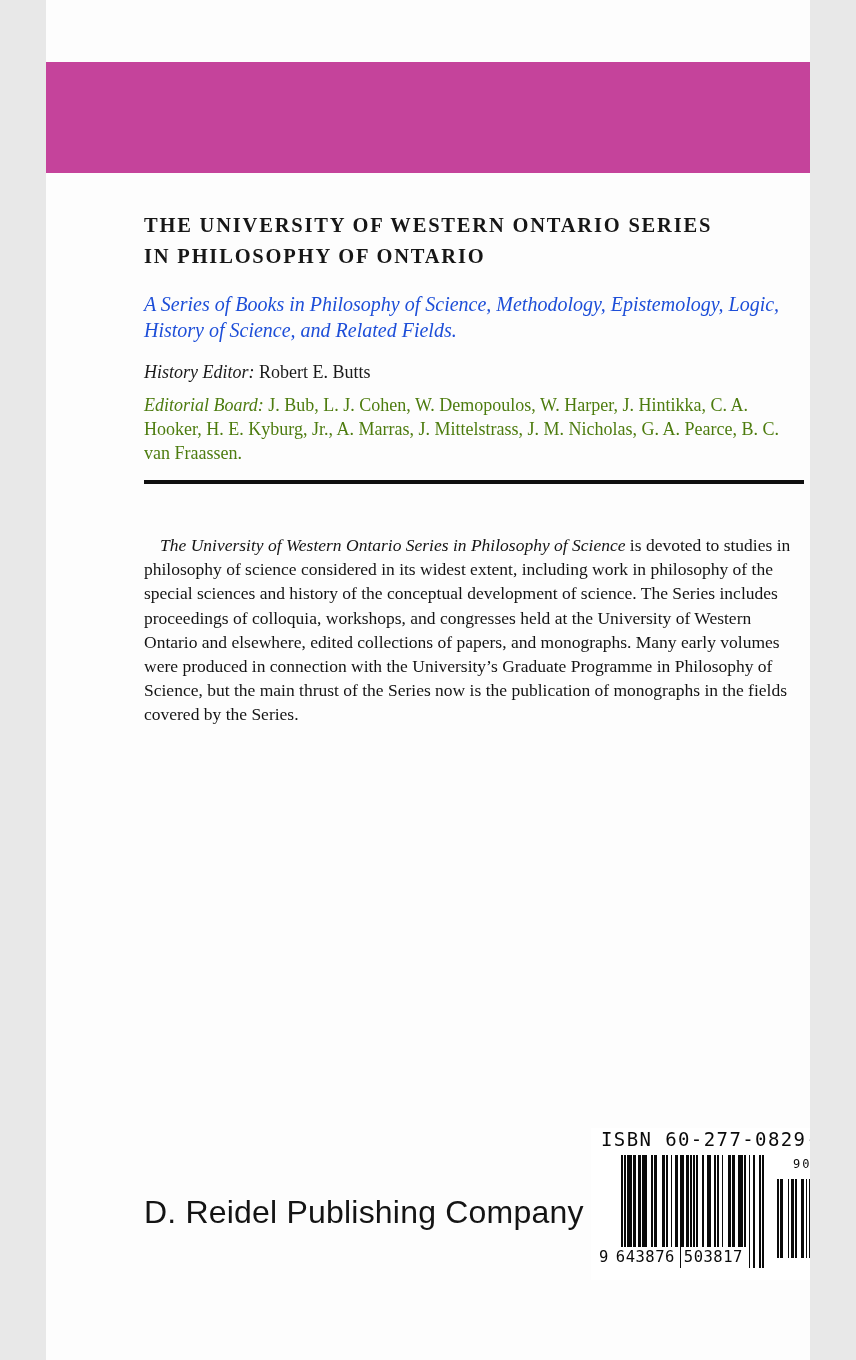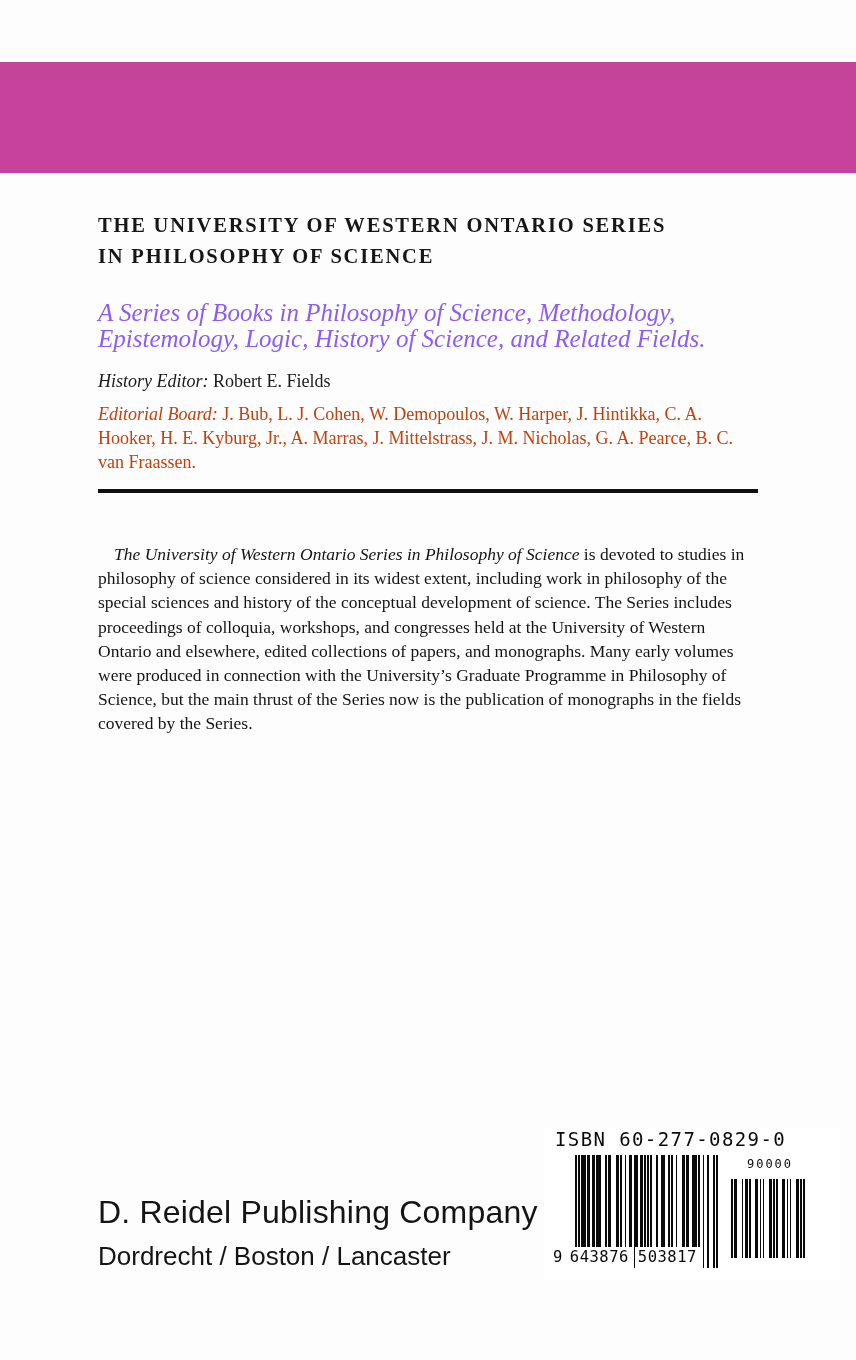--- a/index.html
+++ b/index.html
@@ -1,48 +1,48 @@
 <!DOCTYPE html>
 <html><head>
 <meta charset="utf-8">
 <style>
   html,body{margin:0;padding:0;background:#e8e8e8;}
   .cover{
     position:relative;
-    width:856px;height:1360px;
+    width:764px;height:1360px;
     margin:0 auto;
     background:#fdfdfd;
     overflow:hidden;
     font-family:"Liberation Serif", serif;
     color:#181818;
   }
   
   .band{
     position:absolute;left:0;top:62px;
     width:856px;height:111px;
   }
   
   .text-col{
     position:absolute;left:98px;top:210px;width:662px;
   }
   .series-title{
     font-size:20.5px;font-weight:700;letter-spacing:1.8px;
     line-height:31px;color:#161616;
   }
   .series-subtitle{
-    margin-top:28px;
-    font-style:italic;font-size:25px;line-height:26px;color:#8b5cf6;
+    margin-top:19px;
+    font-style:italic;font-size:20px;line-height:26px;color:#1d4ed8;
   }
   .editor-line{
     margin-top:17px;
     font-size:18px;line-height:24px;color:#1a1a1a;
   }
   .board-line{
     margin-top:9px;
-    font-size:18px;line-height:24px;color:#c2410c;
+    font-size:18px;line-height:24px;color:#4d7c0f;
   }
   .label-italic{font-style:italic;}
   .rule{
     margin-top:15px;
     width:660px;height:4px;background:#101010;
   }
   .description{
     margin-top:49px;
     font-size:17.5px;line-height:24.2px;color:#141414;
     width:664px;
@@ -89,46 +89,45 @@
 <body>
 
 <div class="cover">
 
   <div class="band" style="background: rgb(197, 67, 155);"></div>
 
   <div class="text-col">
 
     <div class="series-title">
       <div>THE UNIVERSITY OF WESTERN ONTARIO SERIES</div>
-      <div>IN PHILOSOPHY OF SCIENCE</div>
+      <div>IN PHILOSOPHY OF ONTARIO</div>
     </div>
 
     <div class="series-subtitle">A Series of Books in Philosophy of Science, Methodology, Epistemology, Logic, History of Science, and Related Fields.</div>
 
     <div class="editor-line">
       <span class="label-italic">History Editor:</span>
-      <span>Robert E. Fields</span>
+      <span>Robert E. Butts</span>
     </div>
 
     <div class="board-line">
       <span class="label-italic">Editorial Board:</span>
       <span>J. Bub, L. J. Cohen, W. Demopoulos, W. Harper, J. Hintikka, C. A. Hooker, H. E. Kyburg, Jr., A. Marras, J. Mittelstrass, J. M. Nicholas, G. A. Pearce, B. C. van Fraassen.</span>
     </div>
 
     <div class="rule"></div>
 
     <div class="description">
       <span class="lead">The University of Western Ontario Series in Philosophy of Science</span><span> is devoted to studies in philosophy of science considered in its widest extent, including work in philosophy of the special sciences and history of the conceptual development of science. The Series includes proceedings of colloquia, workshops, and congresses held at the University of Western Ontario and elsewhere, edited collections of papers, and monographs. Many early volumes were produced in connection with the University’s Graduate Programme in Philosophy of Science, but the main thrust of the Series now is the publication of monographs in the fields covered by the Series.</span>
     </div>
 
   </div>
 
   <div class="publisher">
     <div class="publisher-name">D. Reidel Publishing Company</div>
-    <div class="publisher-locations">Dordrecht / Boston / Lancaster</div>
   </div>
 
   <div class="barcode-area">
     <div class="isbn-label">ISBN 60-277-0829-0</div>
 
     <div class="bars bars-main">
         <div style="flex: 0 0 auto; height: 100%; width: 1.5px; background: rgb(10, 10, 10);"></div>
         <div style="flex: 0 0 auto; height: 100%; width: 1.5px; background: transparent;"></div>
         <div style="flex: 0 0 auto; height: 100%; width: 1.5px; background: rgb(10, 10, 10);"></div>
         <div style="flex: 0 0 auto; height: 100%; width: 1.5px; background: transparent;"></div>

